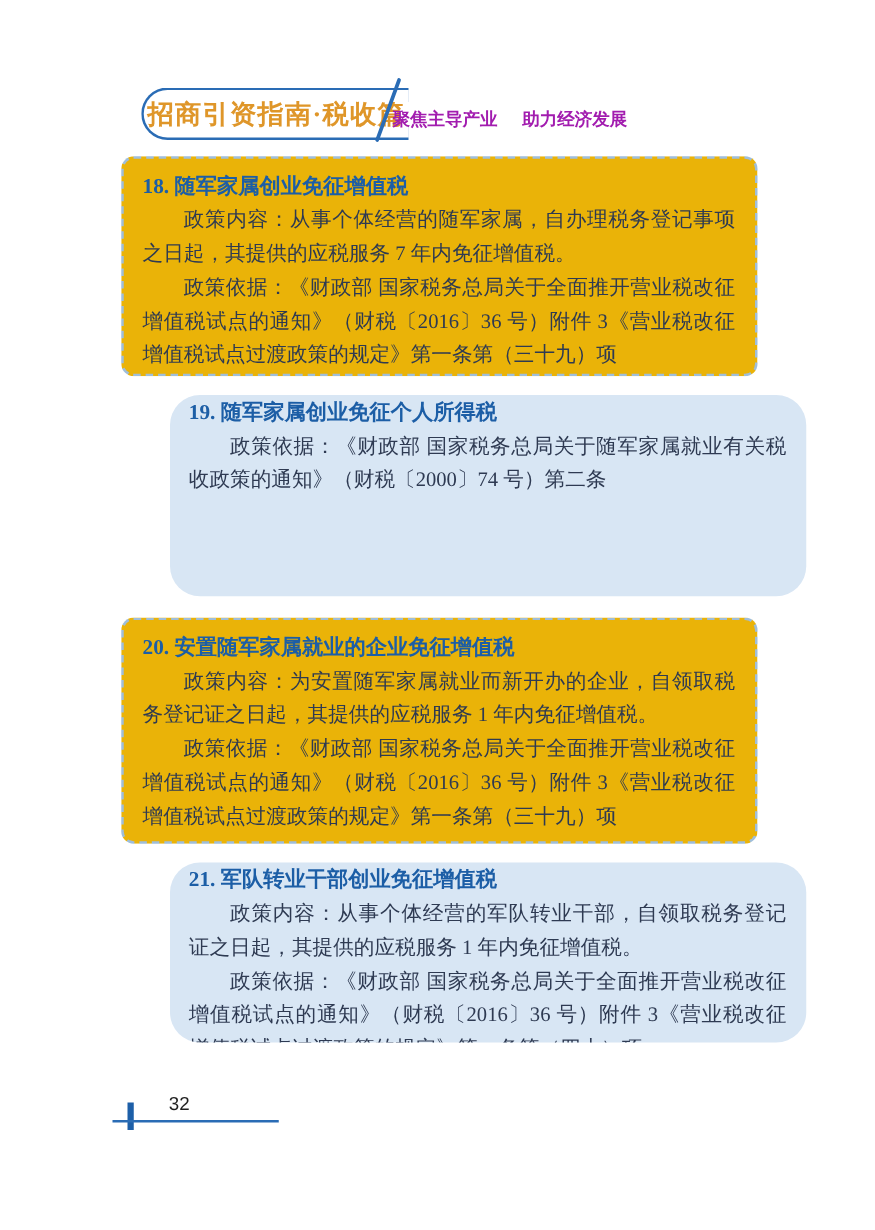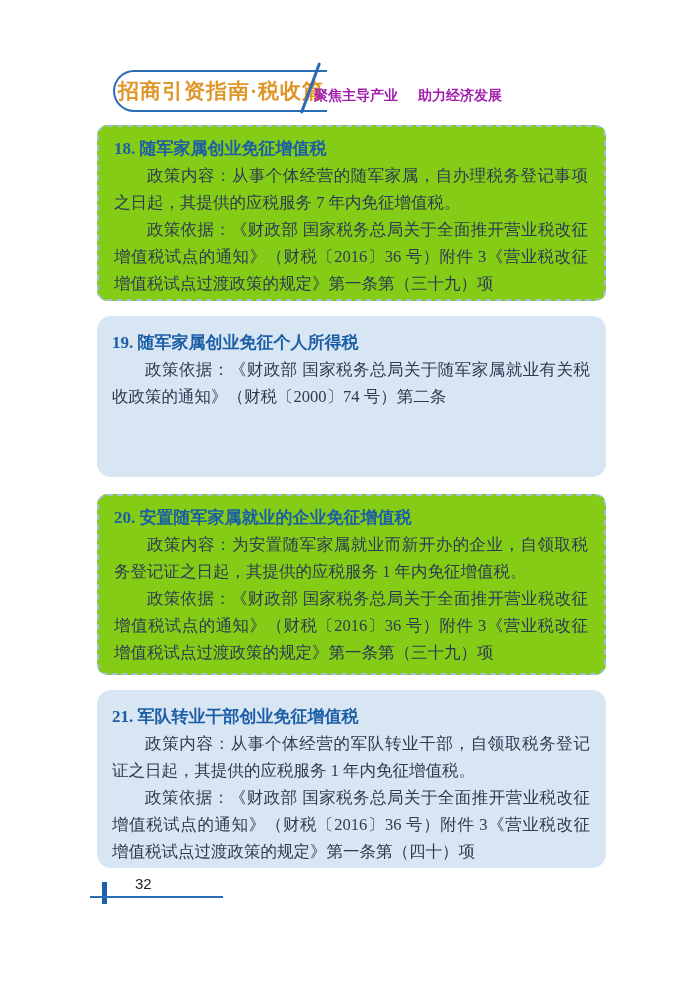--- a/index.html
+++ b/index.html
@@ -37,31 +37,32 @@
     padding:8px 16px 6px 15px;
     color:#2e3a52; font-size:16.5px; line-height:27px;
     text-align:justify; overflow:hidden;
   }
   .policy-card h3 {
     margin:0; font-size:17px; line-height:27px; font-weight:bold;
     color:#1c5ea6; text-align:left;
   }
   .policy-card p { margin:0; text-indent:2em; }
   .card-dashed {
-    background:#84cc16;
+    background:#eab308;
     border:2px dashed #9fbeda; border-radius:10px;
   }
   .card-filled {
-    background:#d8e6f4; border:none; border-radius:14px;
-    padding-top:13px;
+    background:#d8e6f4; border:none; border-radius:24px;
+    padding-top:0;
+    margin-left:39px;
   }
   #card-18 { top:125px; height:176px; }
   #card-19 { top:316px; height:161px; }
   #card-20 { top:494px; height:181px; }
-  #card-21 { top:690px; height:178px; }
+  #card-21 { top:690px; height:144px; }
 
   
   .footer-line {
     position:absolute; left:90px; top:896px; width:133px; height:2px;
     background:#2a6cb5;
   }
   .footer-tick {
     position:absolute; left:102px; top:882px; width:5px; height:22px;
     background:#1d5fa8;
   }

